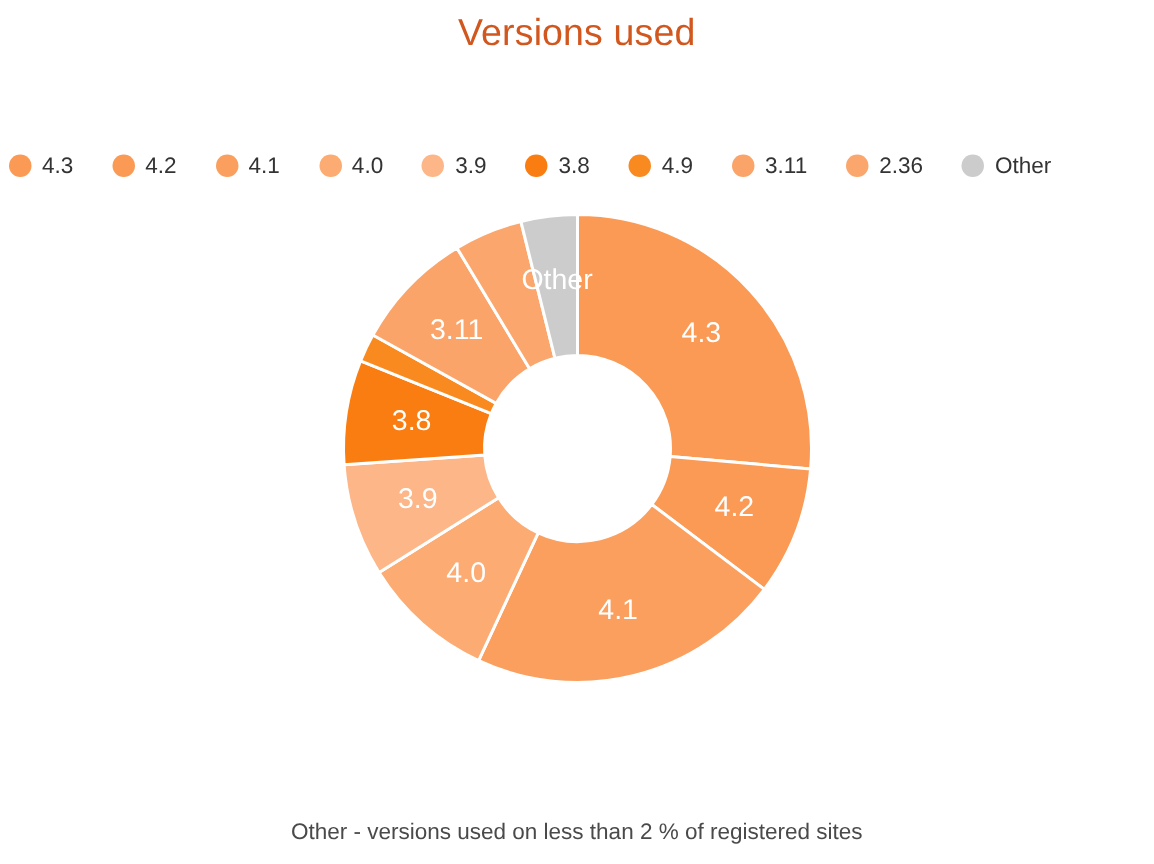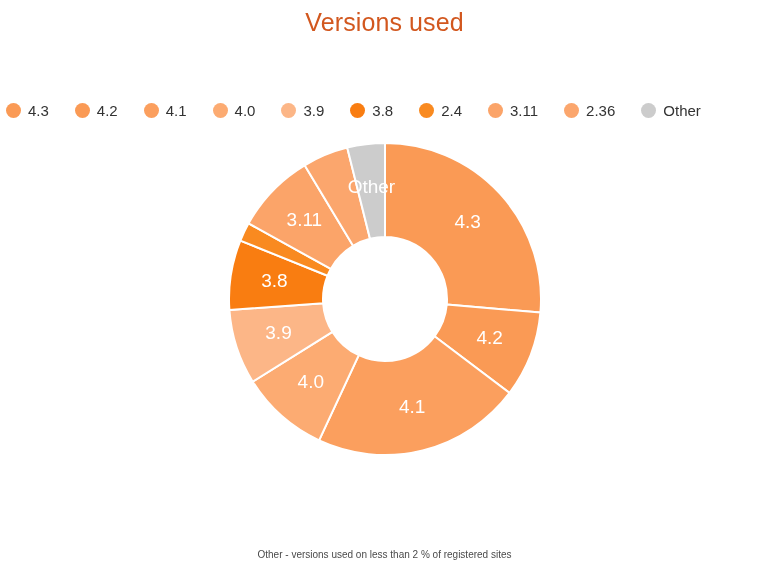--- a/index.html
+++ b/index.html
@@ -92,21 +92,21 @@
     text-anchor: middle;
     dominant-baseline: middle;
     pointer-events: none;
   }
   #footnote {
     position: absolute;
     left: 0;
     bottom: 12px;
     width: 769px;
     text-align: center;
-    font-size: 10px;
+    font-size: 15px;
     color: #4a4a4a;
     line-height: 18px;
   }
 </style>
 </head>
 <body>
 
 <div id="chart-root">
 
   <div id="chart-title">Versions used</div>
@@ -131,21 +131,21 @@
       <div class="legend-item">
         <span class="legend-swatch" style="background: rgb(252, 182, 135);"></span>
         <span class="legend-label">3.9</span>
       </div>
       <div class="legend-item">
         <span class="legend-swatch" style="background: rgb(249, 125, 17);"></span>
         <span class="legend-label">3.8</span>
       </div>
       <div class="legend-item">
         <span class="legend-swatch" style="background: rgb(249, 138, 32);"></span>
-        <span class="legend-label">2.4</span>
+        <span class="legend-label">4.9</span>
       </div>
       <div class="legend-item">
         <span class="legend-swatch" style="background: rgb(251, 164, 105);"></span>
         <span class="legend-label">3.11</span>
       </div>
       <div class="legend-item">
         <span class="legend-swatch" style="background: rgb(251, 166, 109);"></span>
         <span class="legend-label">2.36</span>
       </div>
       <div class="legend-item">

